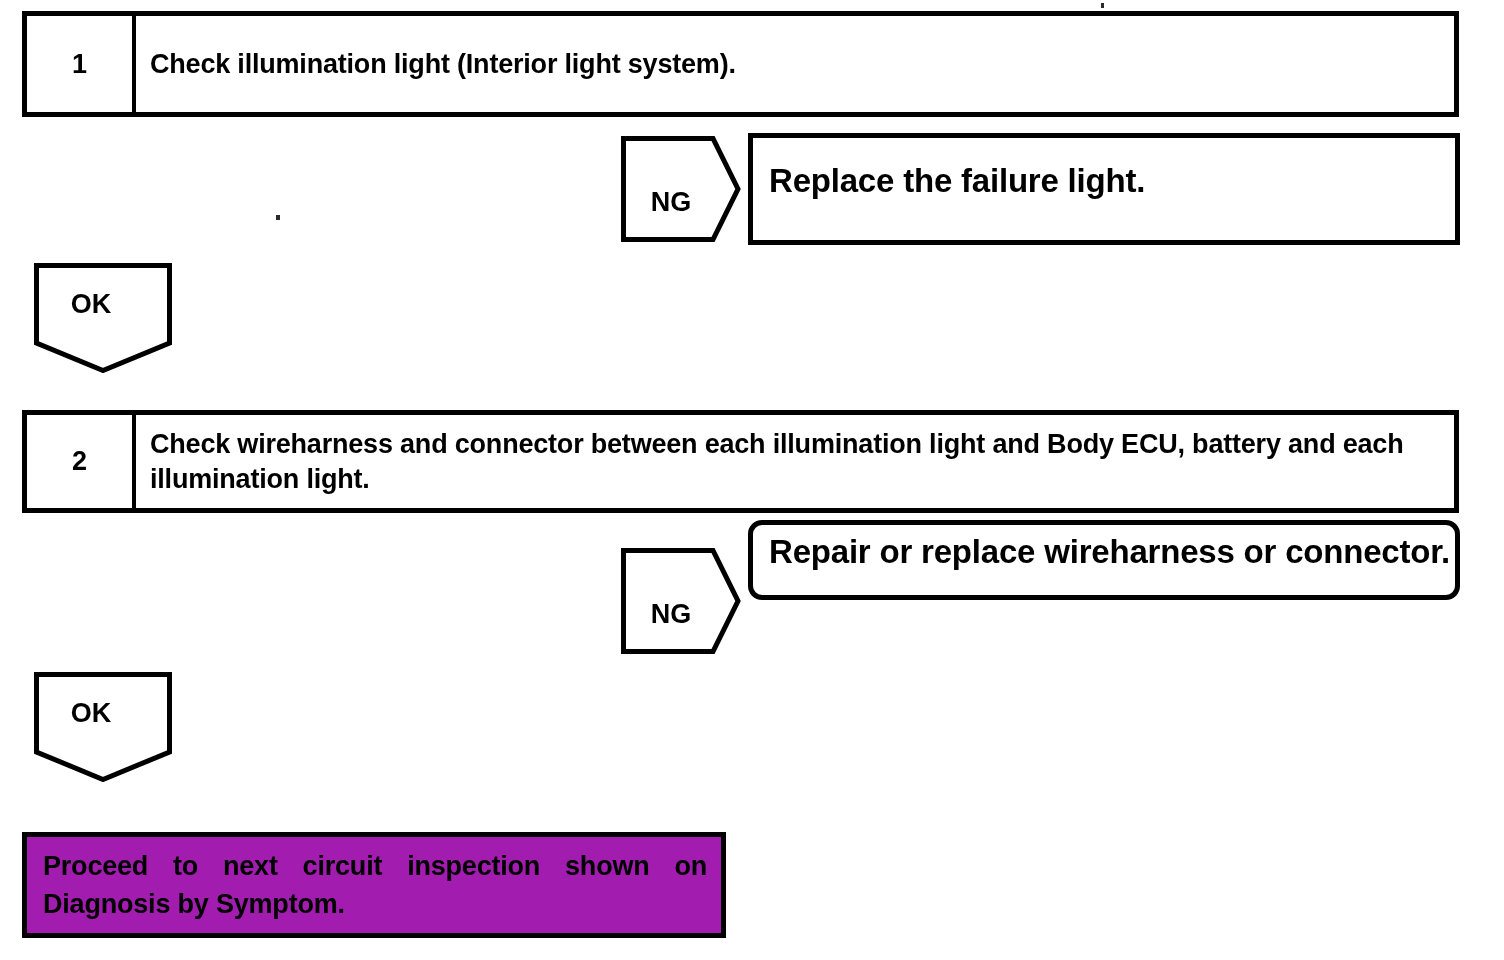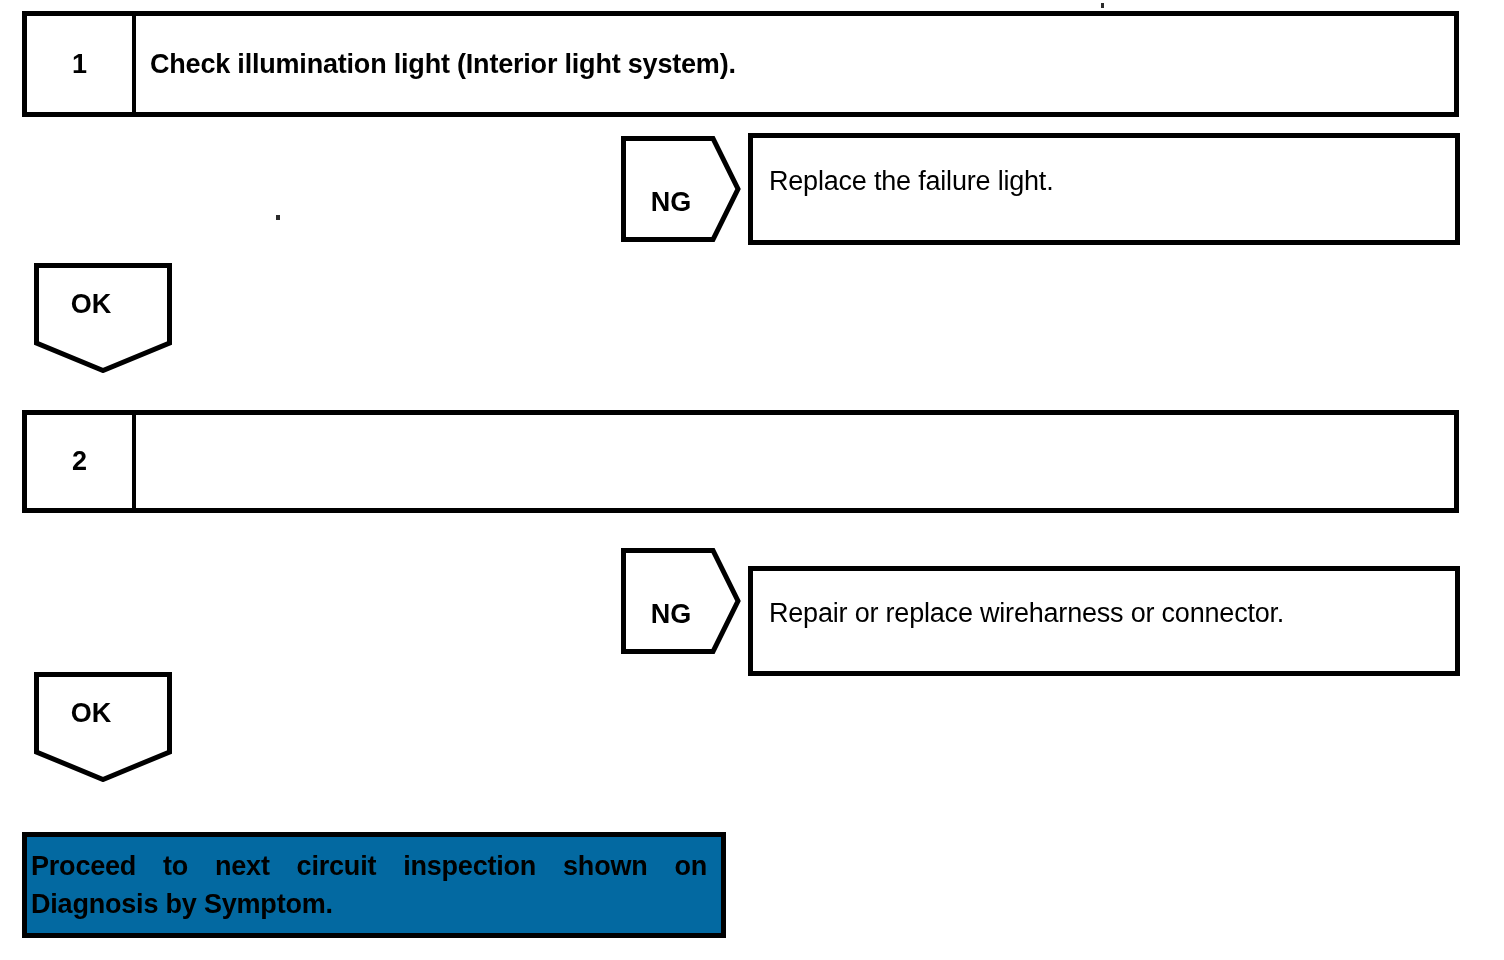--- a/index.html
+++ b/index.html
@@ -57,34 +57,34 @@
 
   
   .result-box {
     position: absolute;
     box-sizing: border-box;
     border: 5px solid #000;
     background: #fff;
     display: flex;
     align-items: center;
     padding: 0 0 16px 16px;
-    font-size: 27px;
-    font-weight: normal;
+    font-size: 33px;
+    font-weight: bold;
     letter-spacing: -0.2px;
   }
 
   
   .final-box {
     position: absolute;
     box-sizing: border-box;
     border: 5px solid #000;
-    background: #0369a1;
+    background: #a21caf;
     display: flex;
     align-items: center;
-    padding: 0 14px 0 4px;
+    padding: 0 14px 0 16px;
   }
   .final-text {
     font-size: 27px;
     font-weight: bold;
     line-height: 1.42;
     text-align: justify;
     text-align-last: left;
     letter-spacing: -0.2px;
     width: 100%;
   }
@@ -160,30 +160,31 @@
 
   <div class="ok-tag" style="left:22px; top:263px;">
     <svg width="138" height="110" viewBox="0 0 138 110">
       <polygon points="2.5,2.5 135.5,2.5 135.5,80 69,107.5 2.5,80" fill="#ffffff" stroke="#000000" stroke-width="5"></polygon>
     </svg>
     <div class="ok-label">OK</div>
   </div>
 
   <div class="step-box" style="left:22px; top:410px; width:1437px; height:103px;">
     <div class="step-num">2</div>
+    <div class="step-text">Check wireharness and connector between each illumination light and Body ECU, battery and each illumination light.</div>
   </div>
 
   <div class="ng-tag" style="left:621px; top:548px;">
     <svg width="120" height="106" viewBox="0 0 120 106">
       <polygon points="2.5,2.5 92,2.5 117,53 92,103.5 2.5,103.5" fill="#ffffff" stroke="#000000" stroke-width="5"></polygon>
     </svg>
     <div class="ng-label">NG</div>
   </div>
 
-  <div class="result-box" style="left:748px; top:566px; width:712px; height:110px;">Repair or replace wireharness or connector.</div>
+  <div class="result-box" style="left:748px; top:520px; width:712px; height:80px;border-radius:14px;">Repair or replace wireharness or connector.</div>
 
   <div class="ok-tag" style="left:22px; top:672px;">
     <svg width="138" height="110" viewBox="0 0 138 110">
       <polygon points="2.5,2.5 135.5,2.5 135.5,80 69,107.5 2.5,80" fill="#ffffff" stroke="#000000" stroke-width="5"></polygon>
     </svg>
     <div class="ok-label">OK</div>
   </div>
 
   <div class="final-box" style="left:22px; top:832px; width:704px; height:106px;">
     <div class="final-text">Proceed to next circuit inspection shown on Diagnosis by Symptom.</div>

